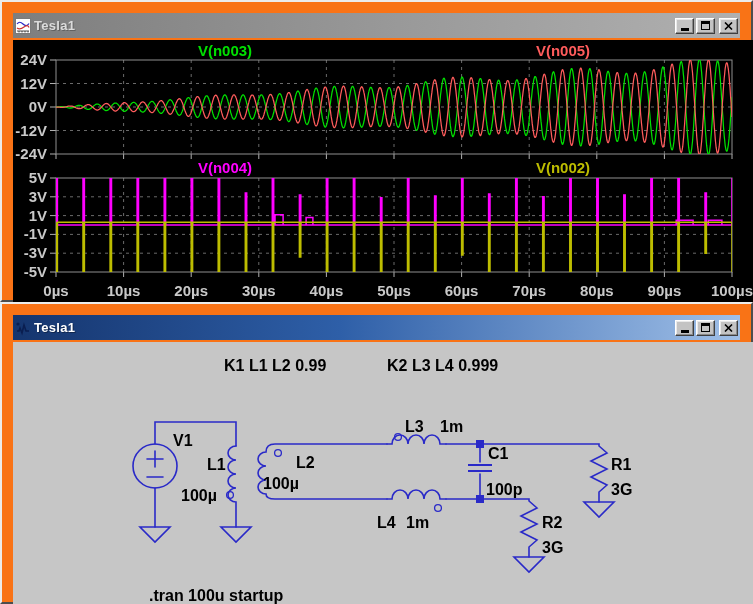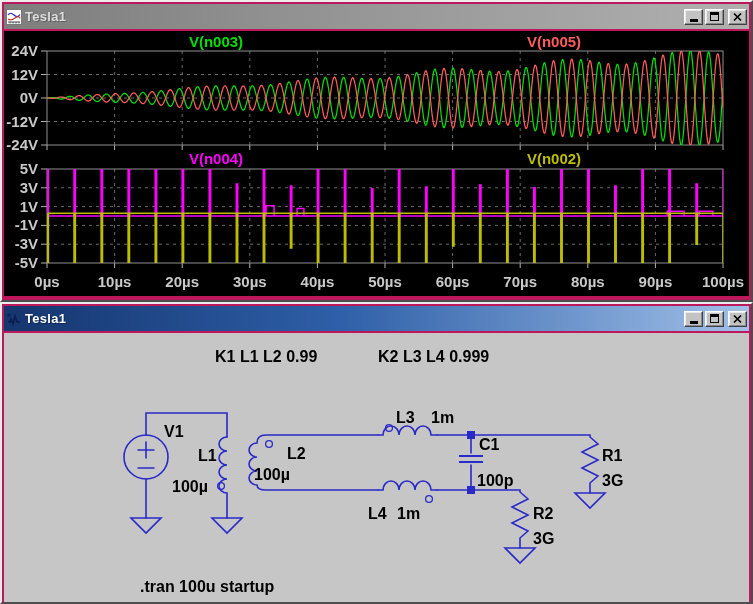--- a/index.html
+++ b/index.html
@@ -1,19 +1,19 @@
 <!DOCTYPE html>
 <html><head>
 <meta charset="utf-8">
 <style>
   html,body{margin:0;padding:0}
   body{width:753px;height:604px;background:#6b6b6b;overflow:hidden;position:relative;
        font-family:"Liberation Sans",sans-serif}
-  .win{position:absolute;left:0;width:753px;height:302px;background:#be185d;
-       border:2px solid;border-color:#ececec #4d4d4d #4d4d4d #ececec;box-sizing:border-box;padding:2px}
+  .win{position:absolute;left:0;width:753px;height:302px;background:#f97316;
+       border:2px solid;border-color:#ececec #4d4d4d #4d4d4d #ececec;box-sizing:border-box;padding:11px}
   #wave-win{top:0}
   #schem-win{top:302px}
   .titlebar{height:25px;display:flex;align-items:center;gap:3px;padding:0 2px;margin-bottom:2px;user-select:none}
   .titlebar.inactive{background:linear-gradient(90deg,#7e7e7e 0%,#9a9a9a 55%,#b0b0b0 100%)}
   .titlebar.active{background:linear-gradient(90deg,#15356e 0%,#2e5fa8 45%,#a0c0e8 100%)}
   .title-text{flex:1;font-size:13px;font-weight:bold;color:#fff;letter-spacing:.3px;
               text-shadow:1px 1px 0 rgba(0,0,0,.35)}
   .inactive .title-text{color:#dcdcdc;text-shadow:1px 1px 0 rgba(0,0,0,.25)}
   .title-icon{width:16px;height:16px;flex:0 0 16px}
   .winbtns{display:flex;gap:2px;align-items:center}

